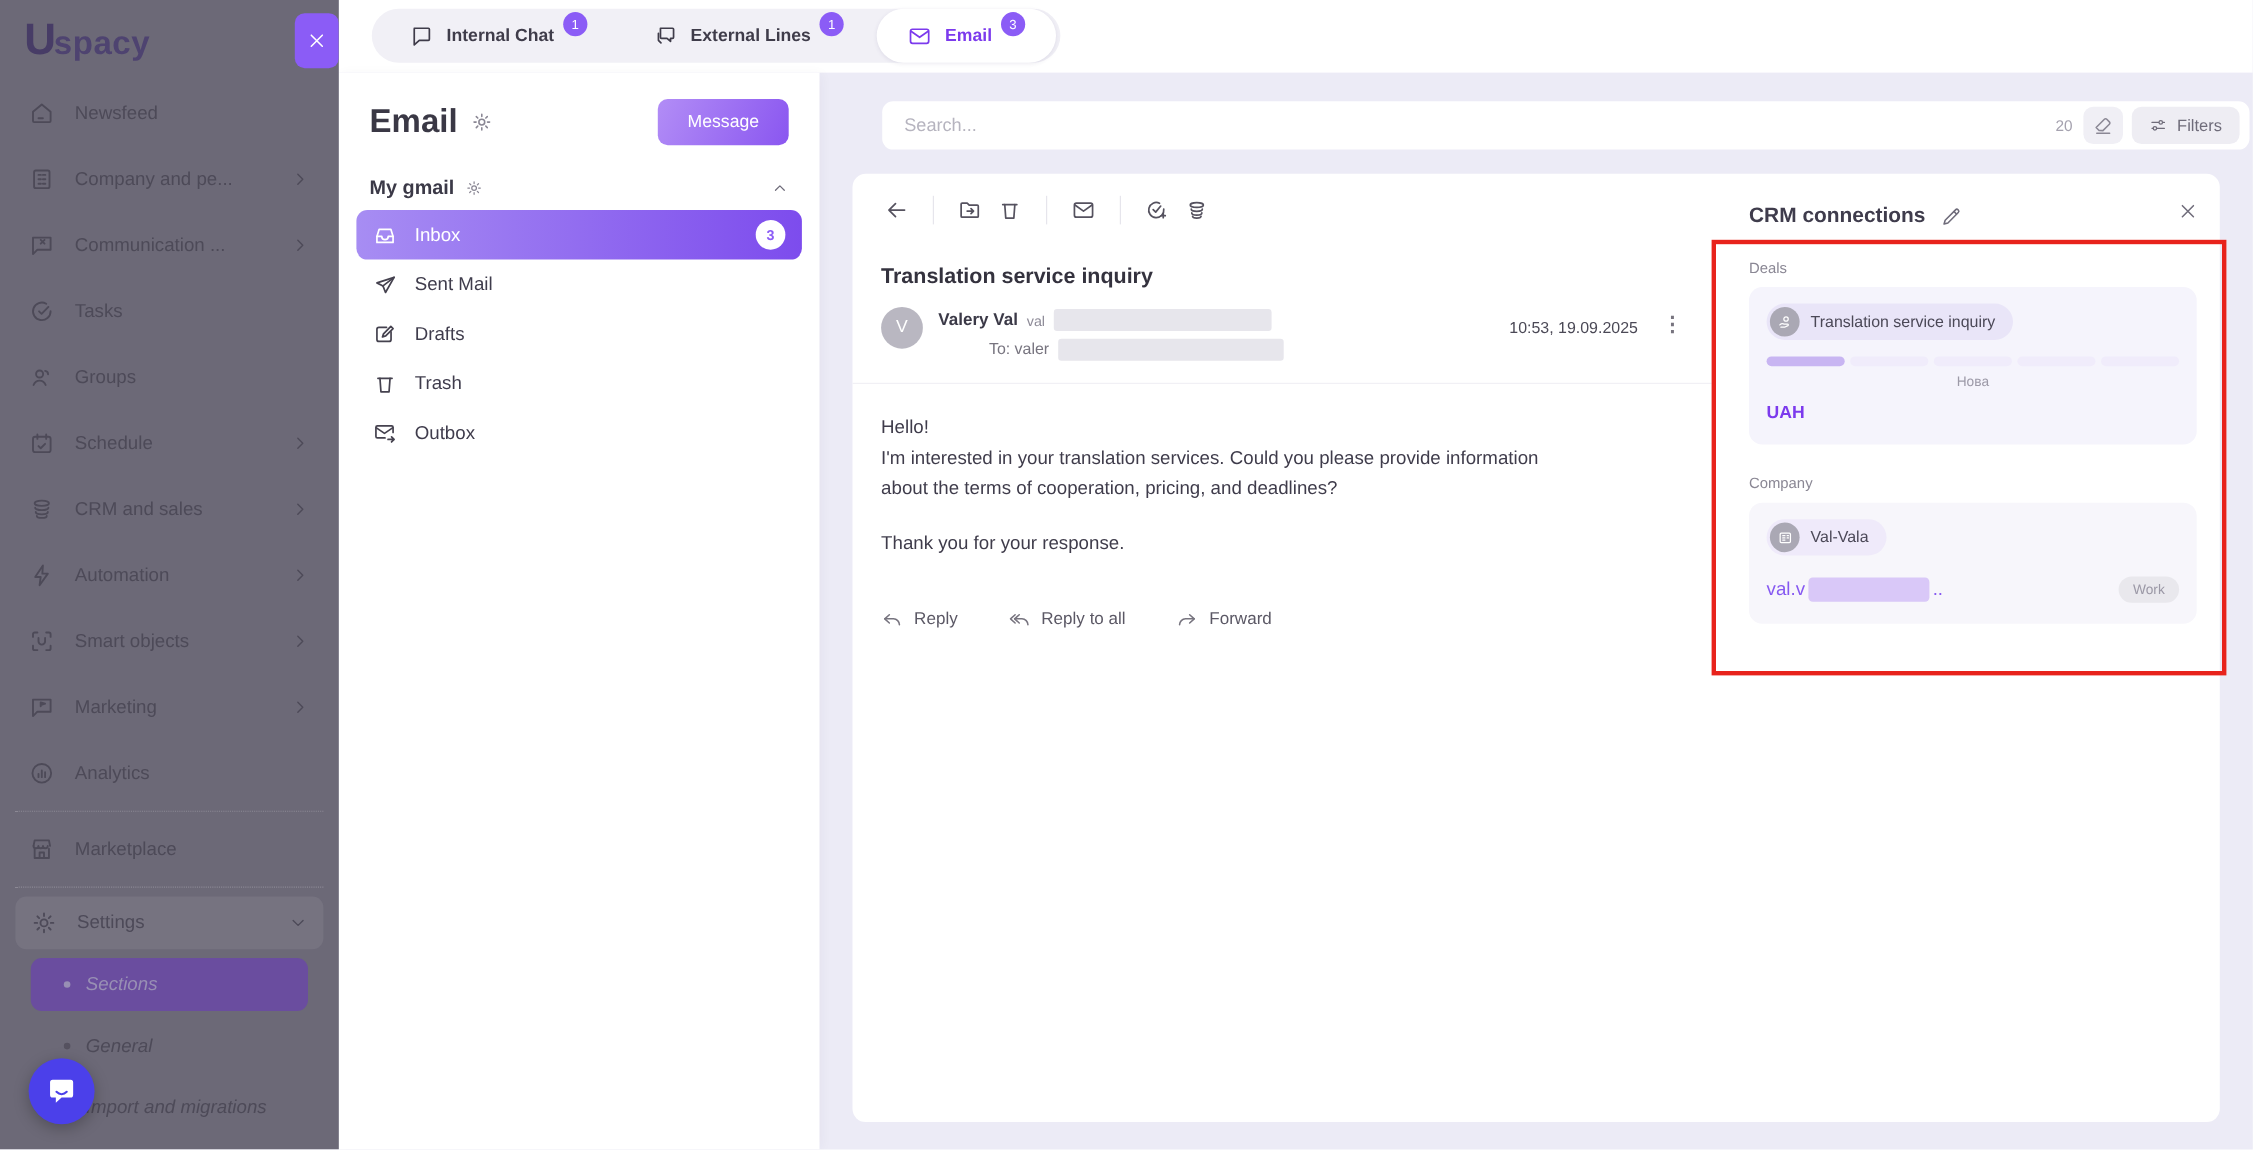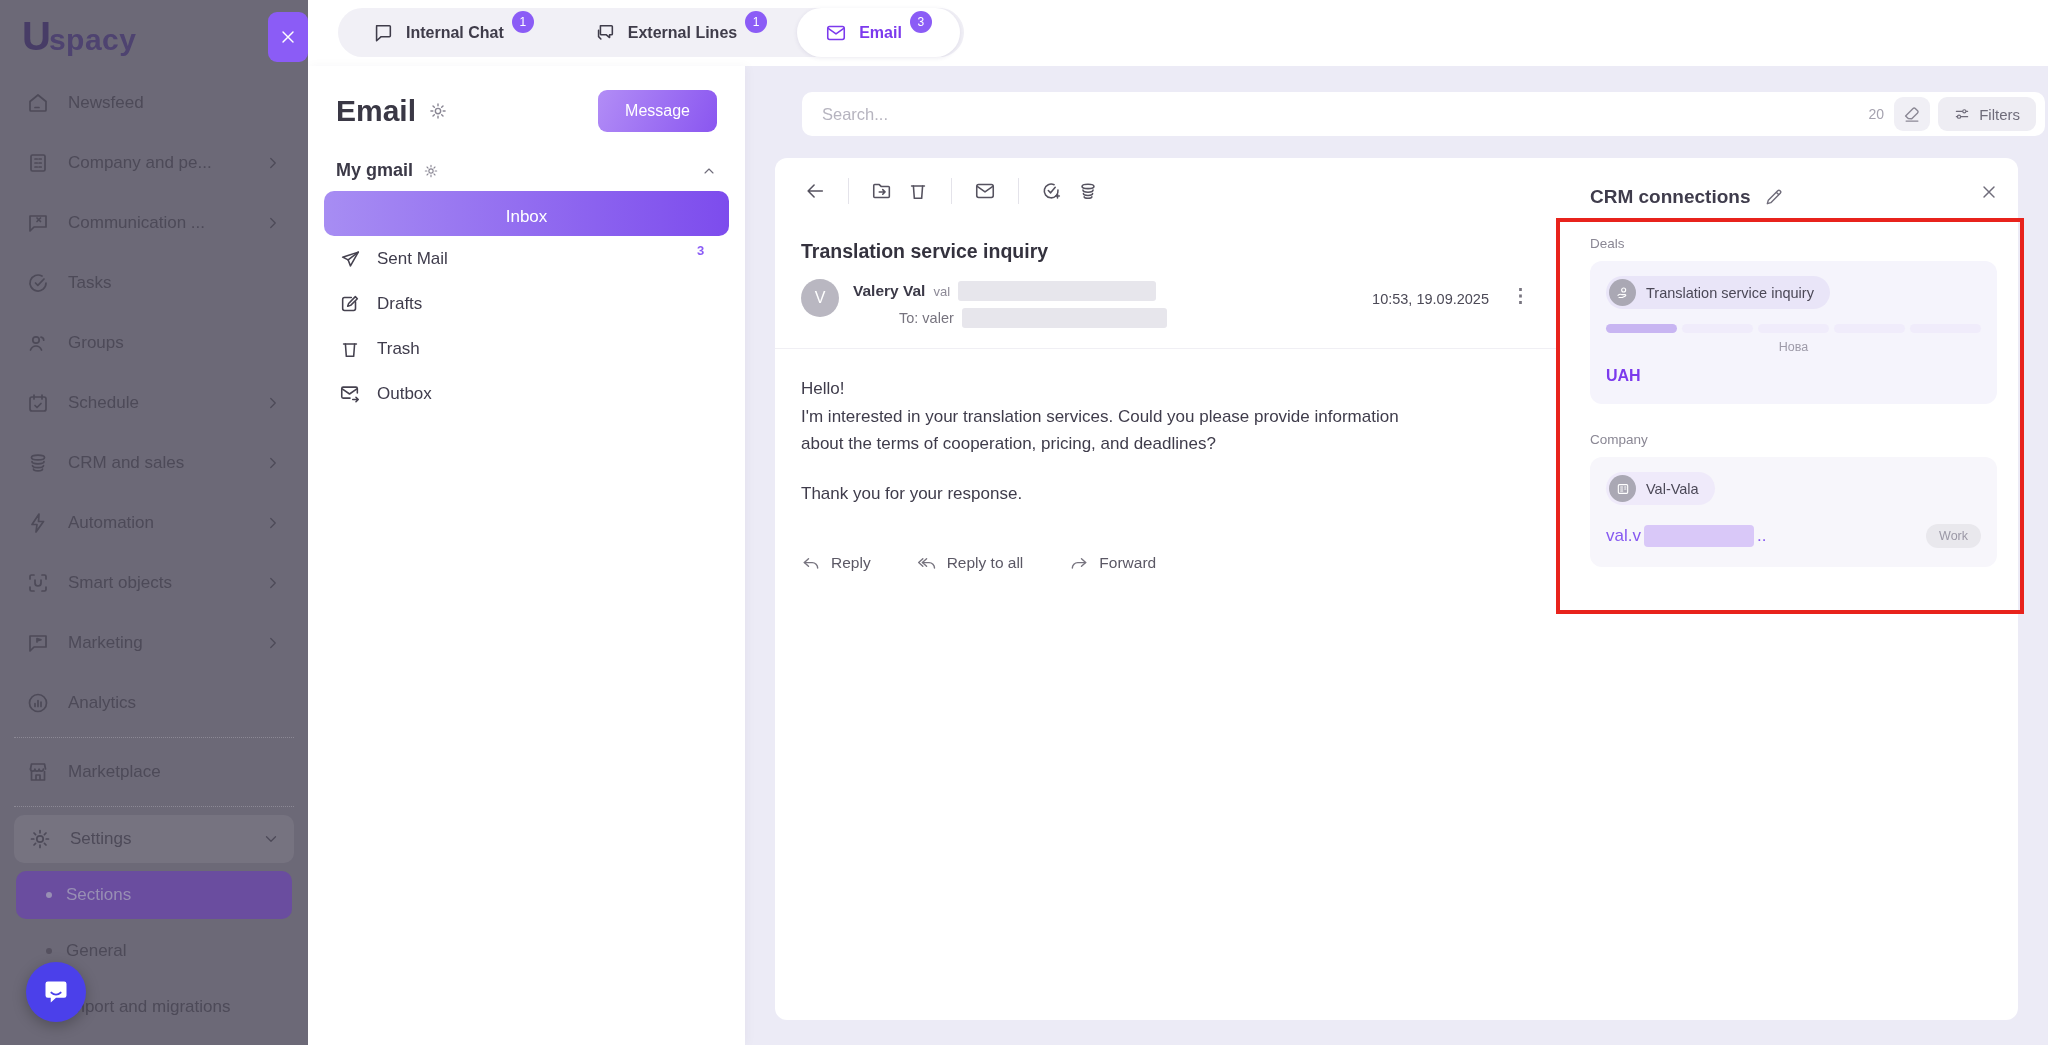--- a/index.html
+++ b/index.html
@@ -36,22 +36,22 @@
     padding:0 26px; color:#4d4a58; font-size:17px; cursor:pointer;
   }
   .nav-item .chev { margin-left:auto; width:18px; height:18px; }
   .nav-divider { border-top:1px dotted #8c8995; margin:4px 14px; }
   .nav-settings {
     height:48px; margin:8px 14px 0; background:#767380; border-radius:10px;
     display:flex; align-items:center; gap:18px; padding:0 14px; color:#4d4a58; font-size:17px; cursor:pointer;
   }
   .nav-settings .chev { margin-left:auto; width:18px; height:18px; }
   .nav-sub {
-    height:48px; margin:8px 16px 0; display:flex; align-items:center; gap:14px;
-    padding:0 20px 0 30px; color:#4d4a58; font-size:17px; border-radius:10px; cursor:pointer;
+    height:48px; margin:8px 28px 0; display:flex; align-items:center; gap:14px;
+    padding:0 20px 0 30px; color:#4d4a58; font-size:17px; border-radius:10px; cursor:pointer;font-style:italic;
   }
   .nav-sub .dot { width:6px; height:6px; border-radius:50%; background:#55515f; flex:none; }
   .nav-sub.active { background:#6a4d9f; color:#988fb4; }
   .nav-sub.active .dot { background:#988fb4; }
   .chat-widget {
     position:absolute; left:26px; top:962px; width:60px; height:60px; border-radius:50%;
     background:#4b40ea; z-index:60; border:none; cursor:pointer;
     display:flex; align-items:center; justify-content:center;
     box-shadow:0 4px 14px rgba(0,0,0,0.25);
   }
@@ -89,21 +89,21 @@
   }
   .acct-row { display:flex; align-items:center; gap:10px; padding:20px 28px 10px; }
   .acct-name { font-size:18px; font-weight:bold; color:#3b3947; }
   .acct-chev { margin-left:auto; color:#6f6c7a; }
   .folders { padding:0 16px; }
   .folder {
     height:45px; display:flex; align-items:center; gap:16px; padding:0 15px;
     font-size:17px; color:#3f3c4c; cursor:pointer; border-radius:10px;
   }
   .folder .f-ic { color:#45424f; }
-  .folder.active { background:linear-gradient(90deg,#a78df3,#7d4ced); color:#fff;flex-direction:column; }
+  .folder.active { background:linear-gradient(90deg,#a78df3,#7d4ced); color:#fff; }
   .folder.active .f-ic { color:#fff; }
   .fbadge {
     margin-left:auto; width:27px; height:27px; border-radius:50%; background:#fff;
     color:#8b5cf6; font-size:13px; font-weight:bold; display:flex; align-items:center; justify-content:center;
   }
 
   
   .search-card {
     position:absolute; left:802px; top:92px; width:1243px; height:44px;
     background:#fff; border-radius:10px; display:flex; align-items:center;

